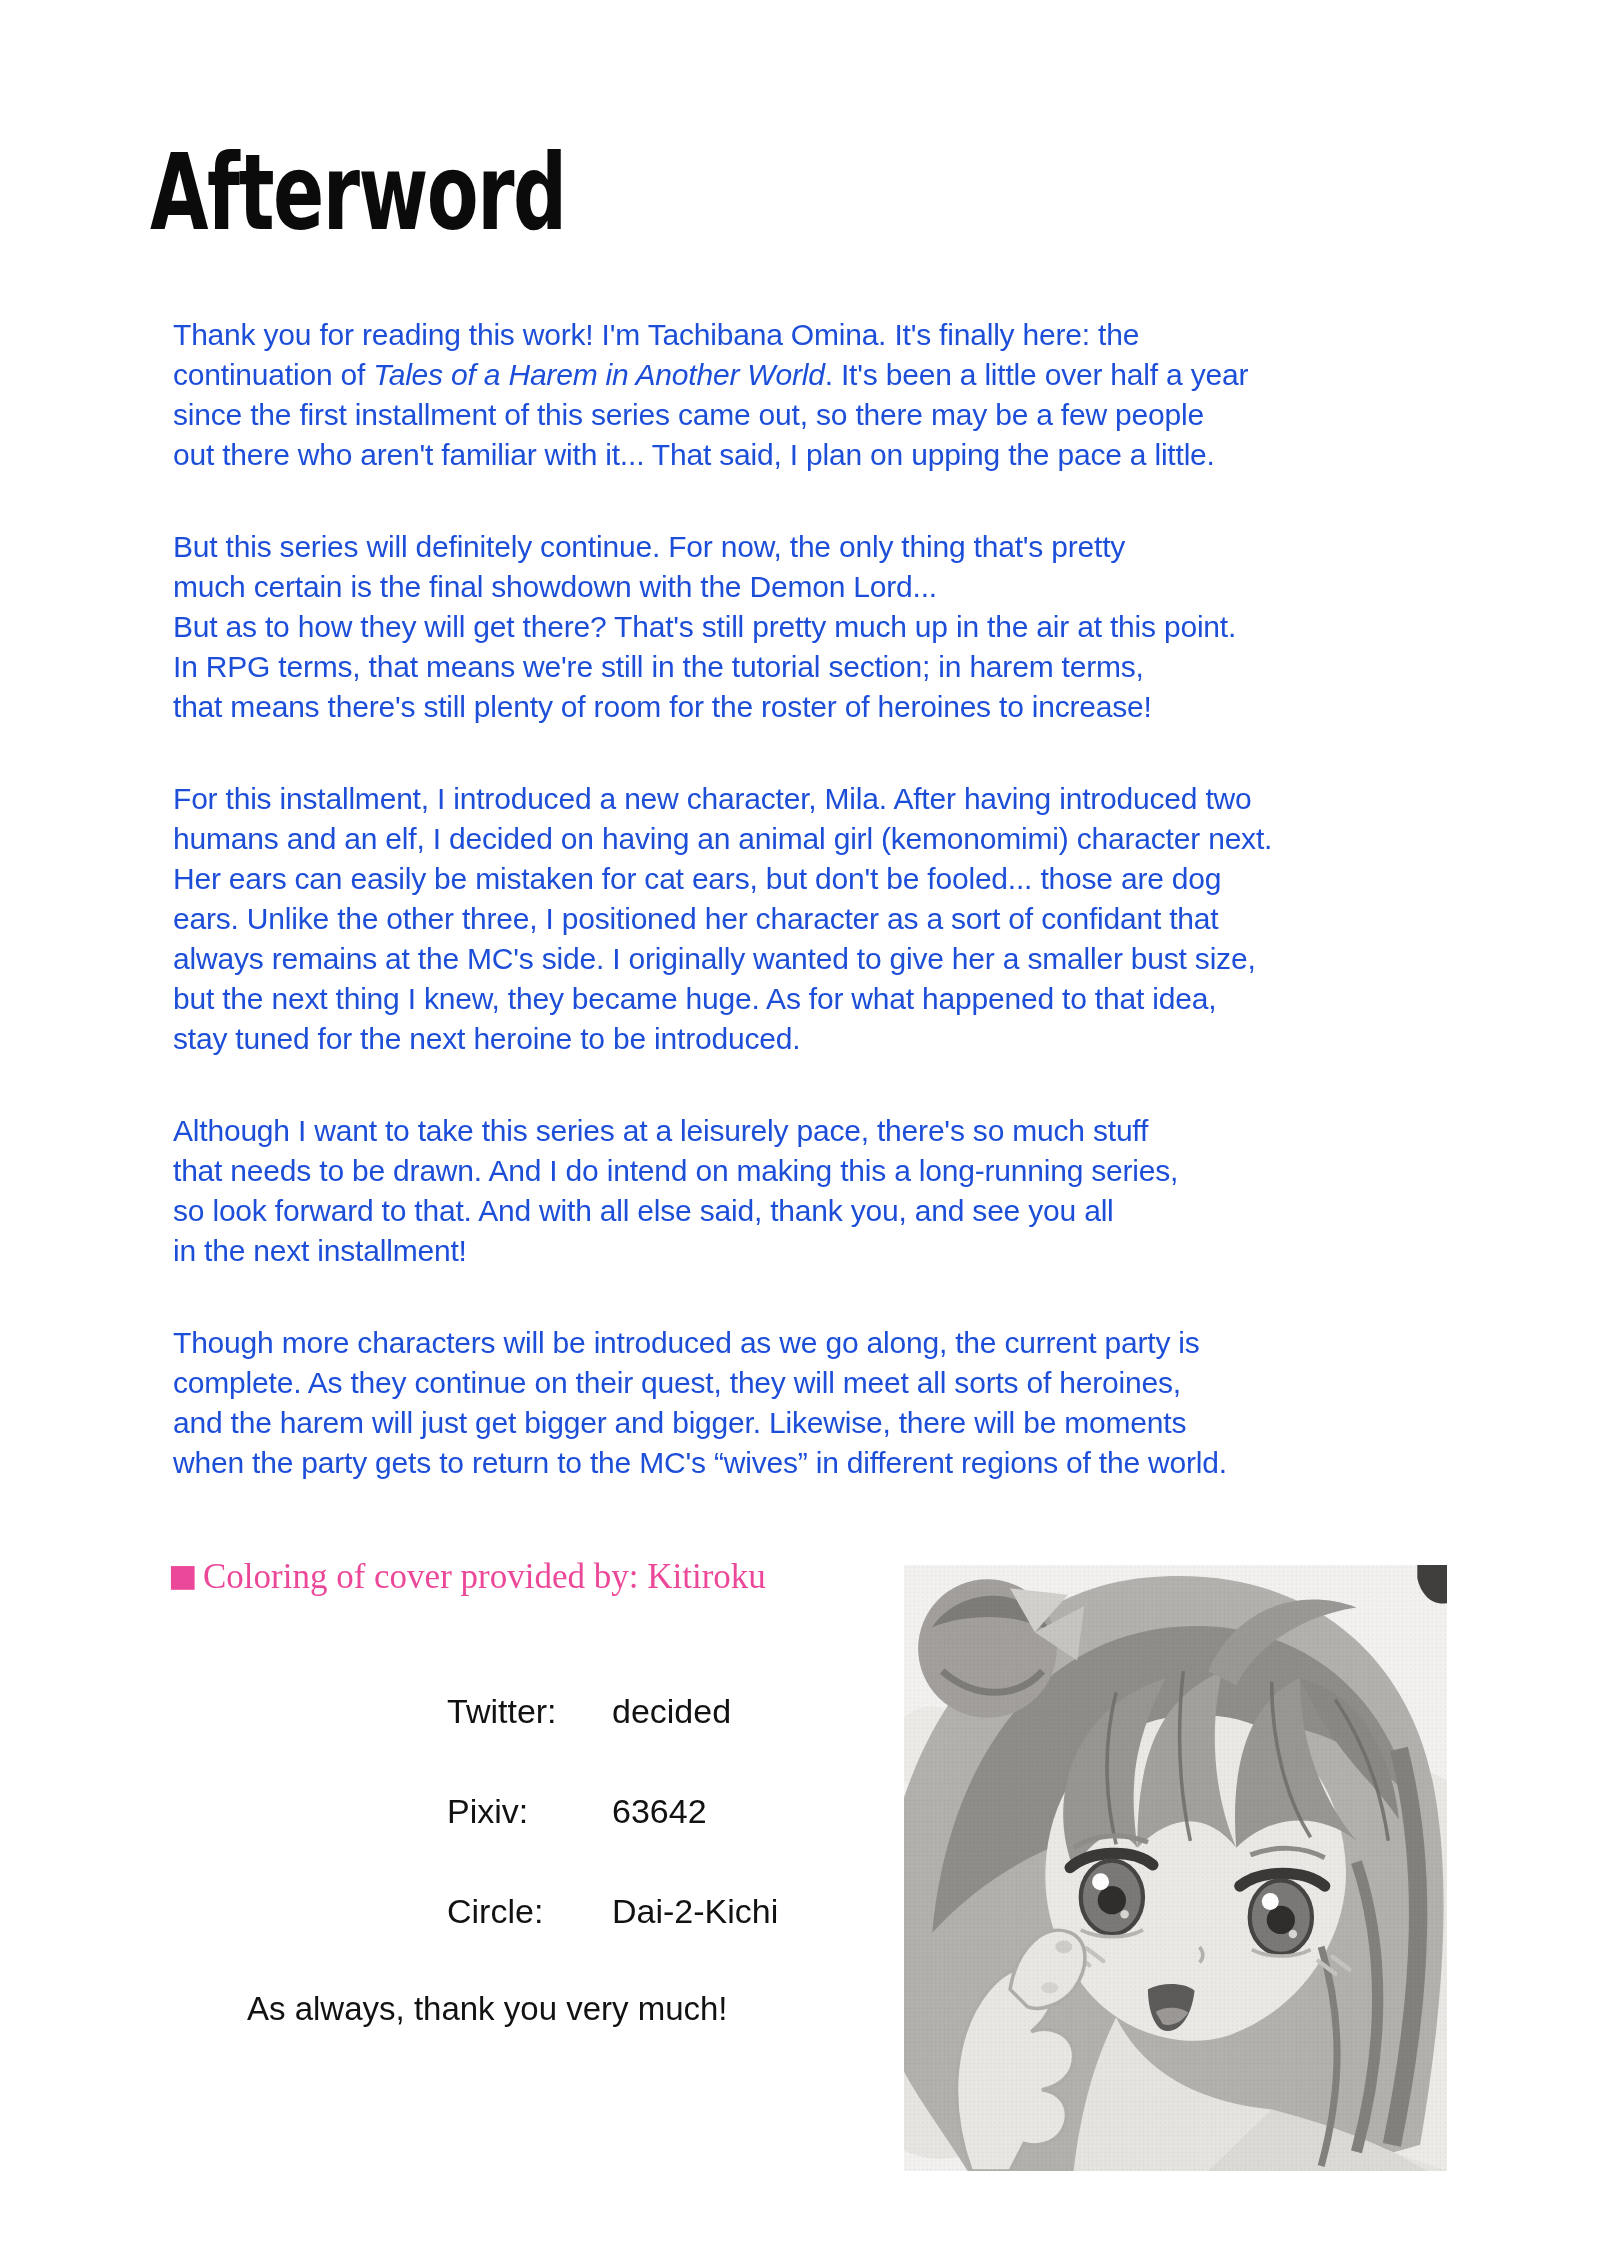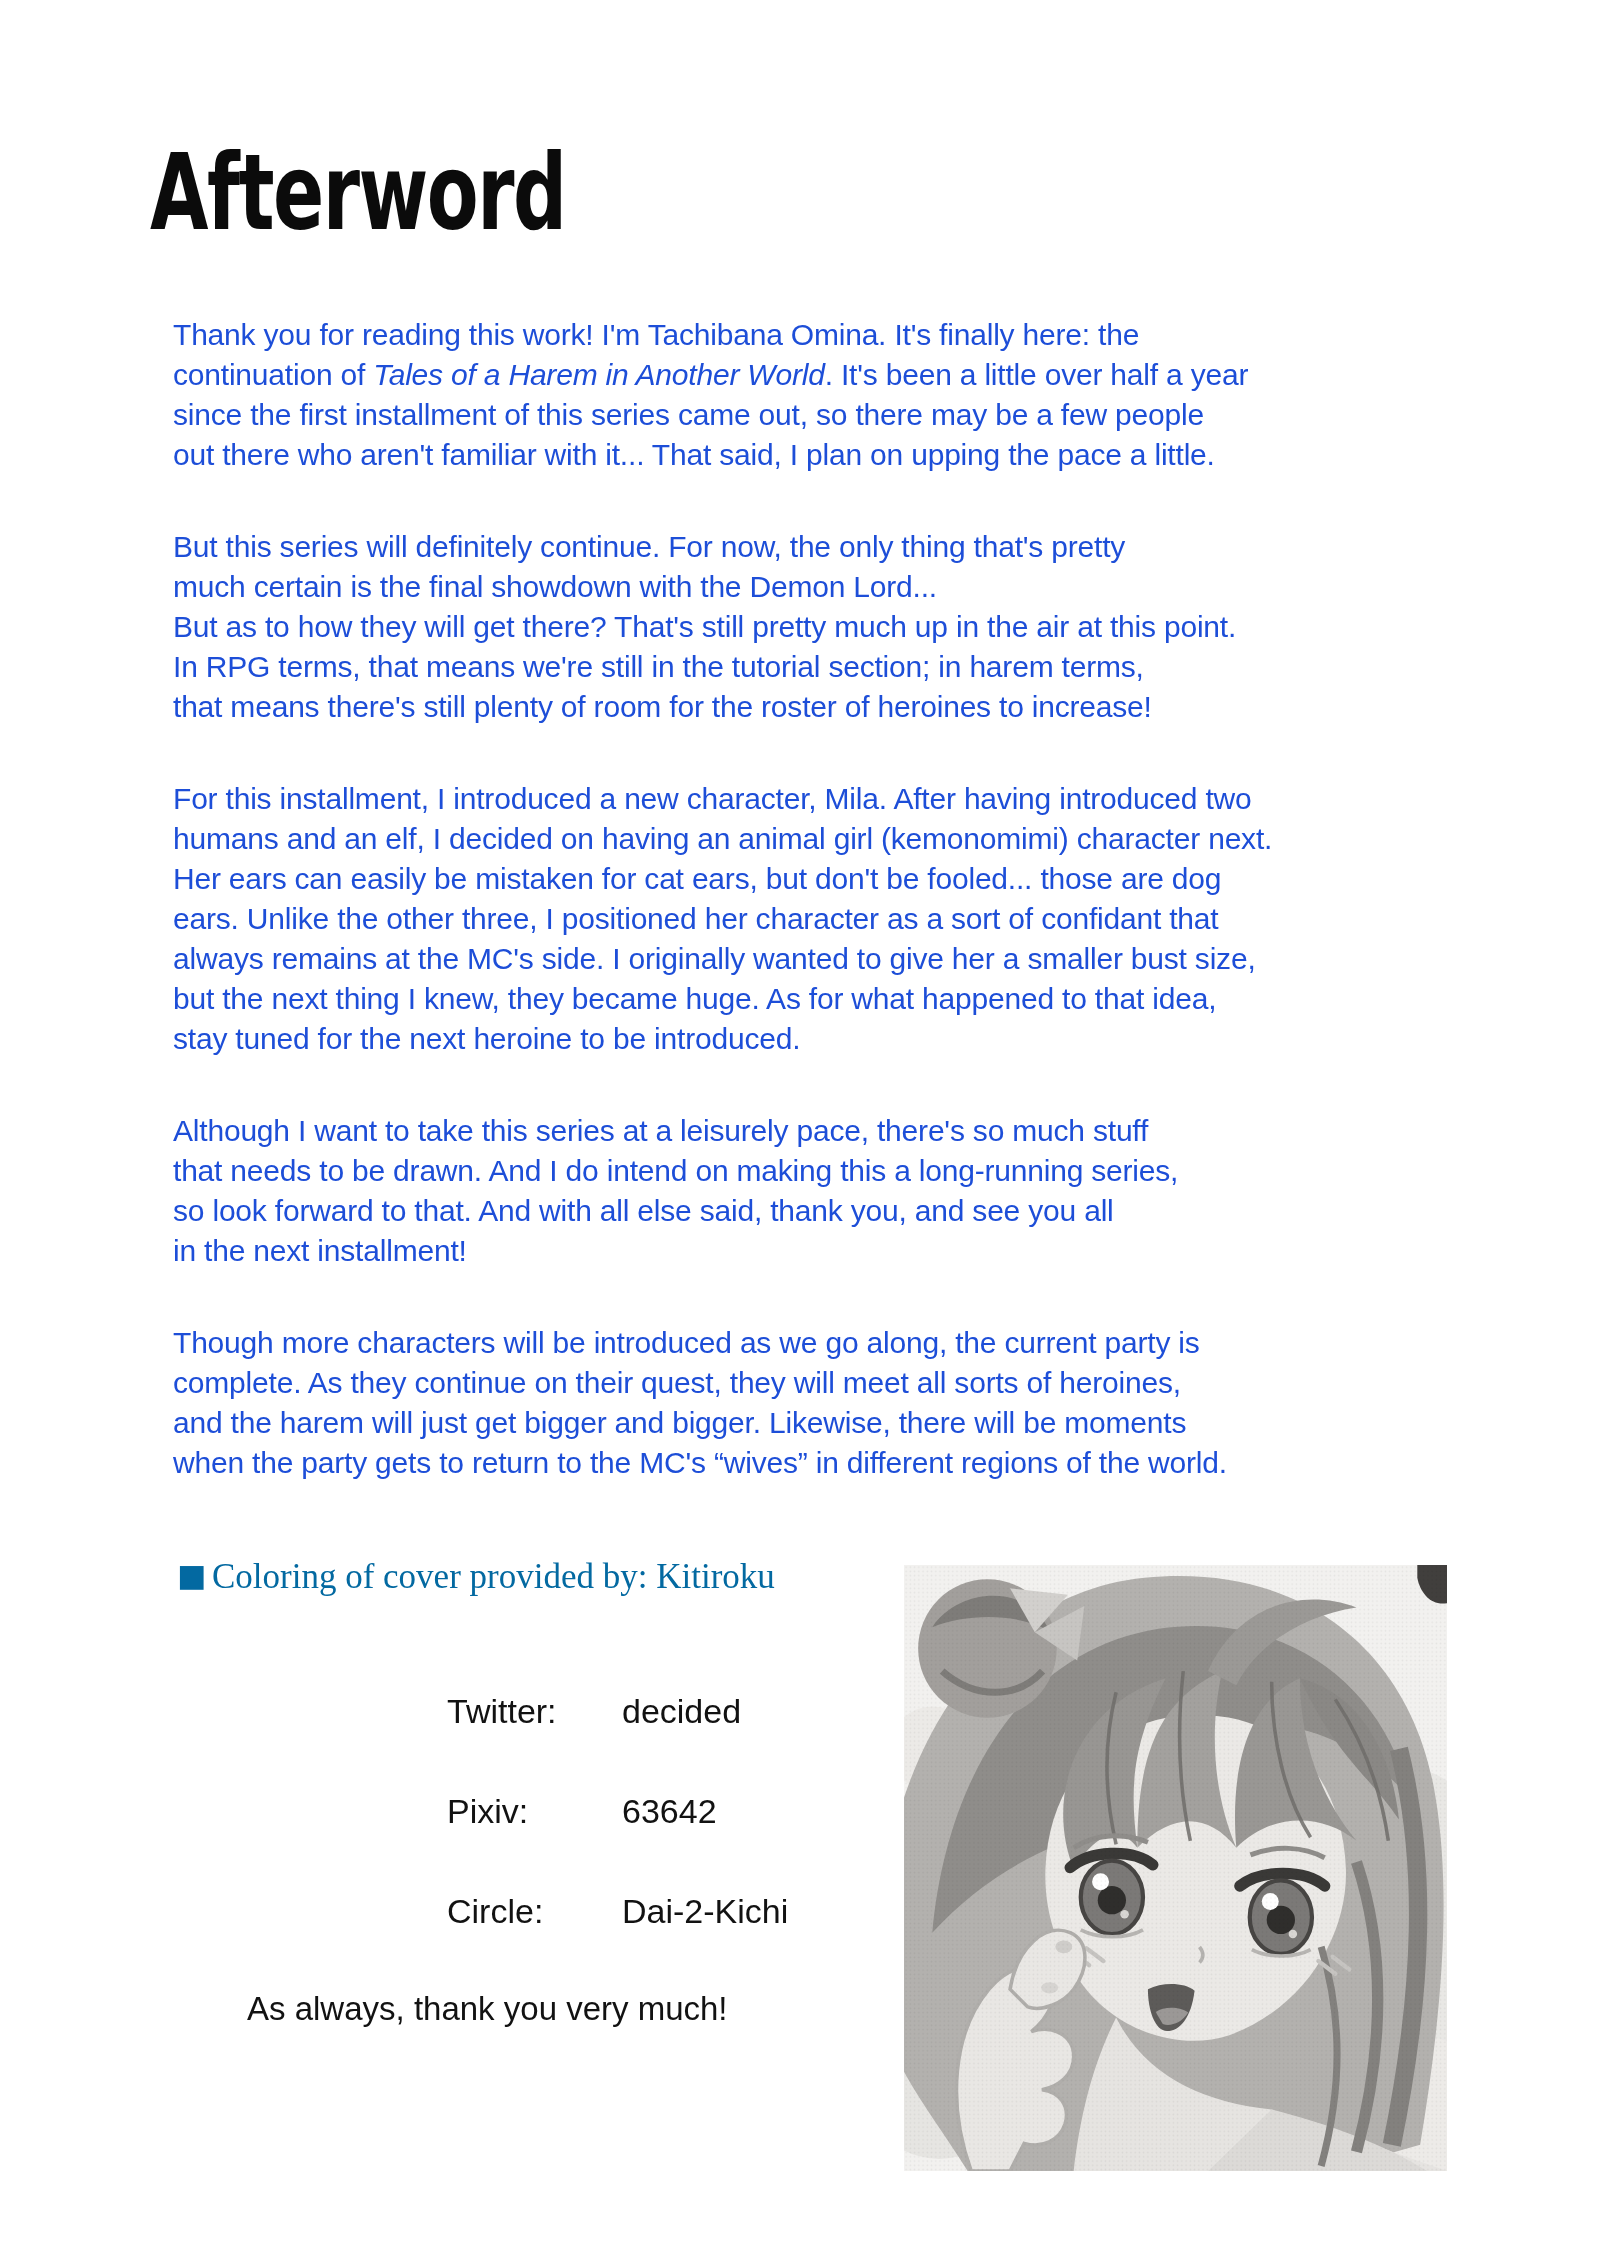--- a/index.html
+++ b/index.html
@@ -37,46 +37,46 @@
     letter-spacing: -0.2px;
     color: #1d4ed8;
   }
   .para {
     margin: 0 0 52px 0;
     white-space: pre-line;
   }
   .series-title { font-style: italic; }
   .credits-heading {
     position: absolute;
-    left: 177px;
+    left: 168px;
     top: 1557px;
     font-family: "Liberation Serif", serif;
     font-size: 35px;
     white-space: nowrap;
-    color: #0369a1;
+    color: #ec4899;
   }
   .bullet {
     font-family: "DejaVu Sans", sans-serif;
     font-size: 31px;
     margin-right: 5.7px;
     position: relative;
     top: -2.1px;
   }
   .credit-rows {
     position: absolute;
     left: 447px;
     top: 1690px;
     display: flex;
     flex-direction: column;
     gap: 58px;
     font-size: 34px;
     line-height: 42px;
     color: #121212;
   }
-  .credit-row { display: flex; gap: 10px; }
+  .credit-row { display: flex; }
   .credit-label { width: 165px; }
   .thanks {
     position: absolute;
     left: 247px;
     top: 1990px;
     font-size: 33px;
     color: #121212;
     white-space: nowrap;
   }
   .illustration {

